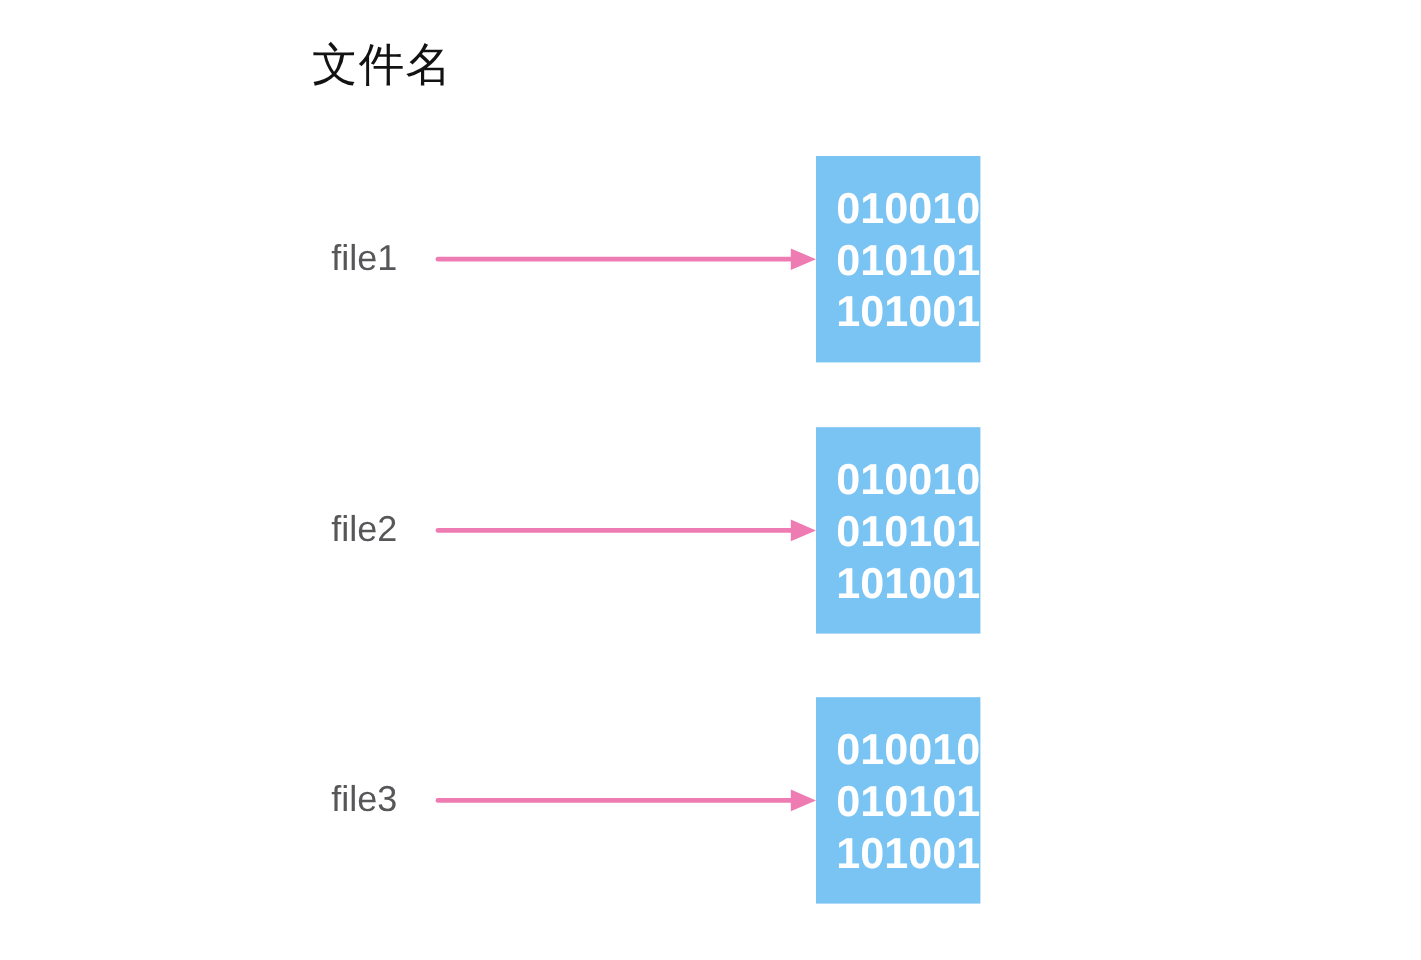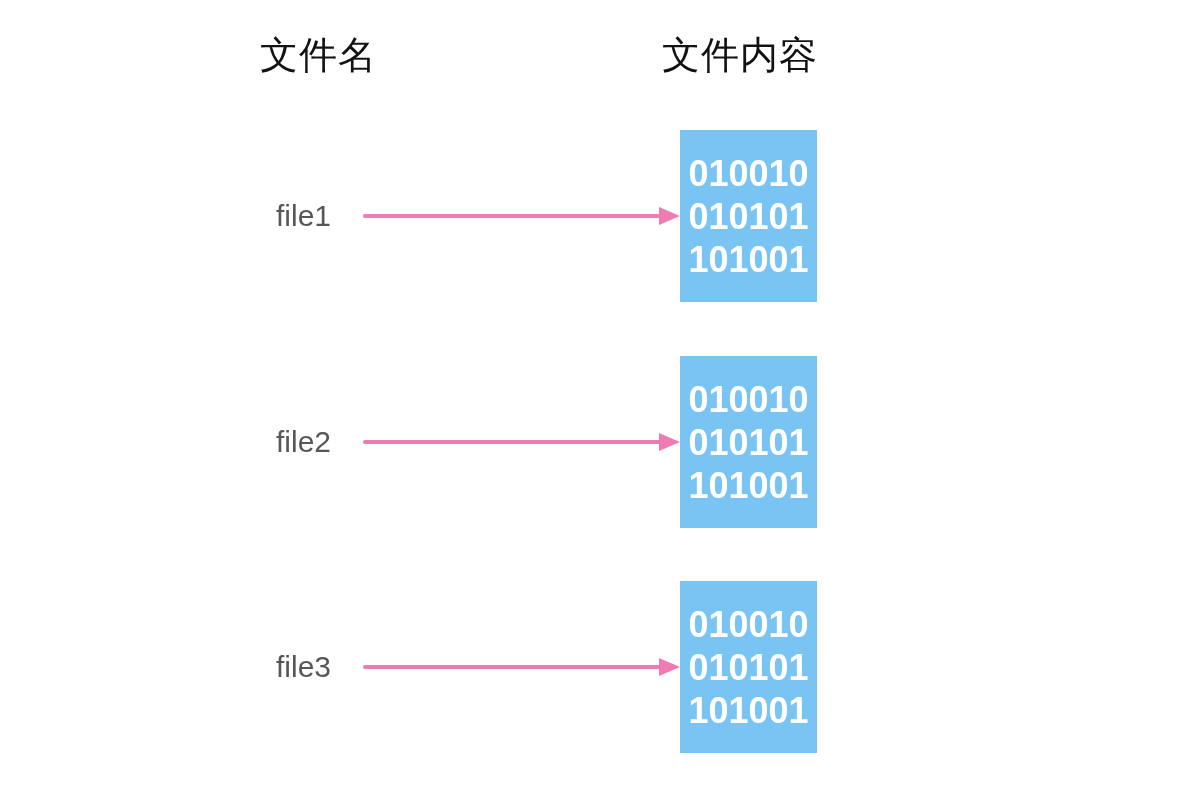--- a/index.html
+++ b/index.html
@@ -79,39 +79,38 @@
   .content-box{
     position:absolute;
     left:680px;
     top:0;
     width:137px;
     height:172px;
     background:var(--box-fill);
     display:flex;
     flex-direction:column;
     justify-content:center;
-    align-items:center;
+    align-items:flex-end;
   }
   .bin-line{
     font-size:36px;
     line-height:43px;
     font-weight:bold;
     color:var(--binary-text);
     letter-spacing:0px;
     white-space:nowrap;
   }
 </style>
 </head>
 <body>
 
 <div class="canvas">
 
   <div class="header header-left">文件名</div>
 
-  <div class="header header-right">文件内容</div>
 
   <div class="row" style="top:130px">
     <div class="file-label">file1</div>
     <div class="arrow">
       <div class="arrow-line"></div>
       <div class="arrow-head"></div>
     </div>
     <div class="content-box">
       <div class="bin-line">010010</div>
       <div class="bin-line">010101</div>

